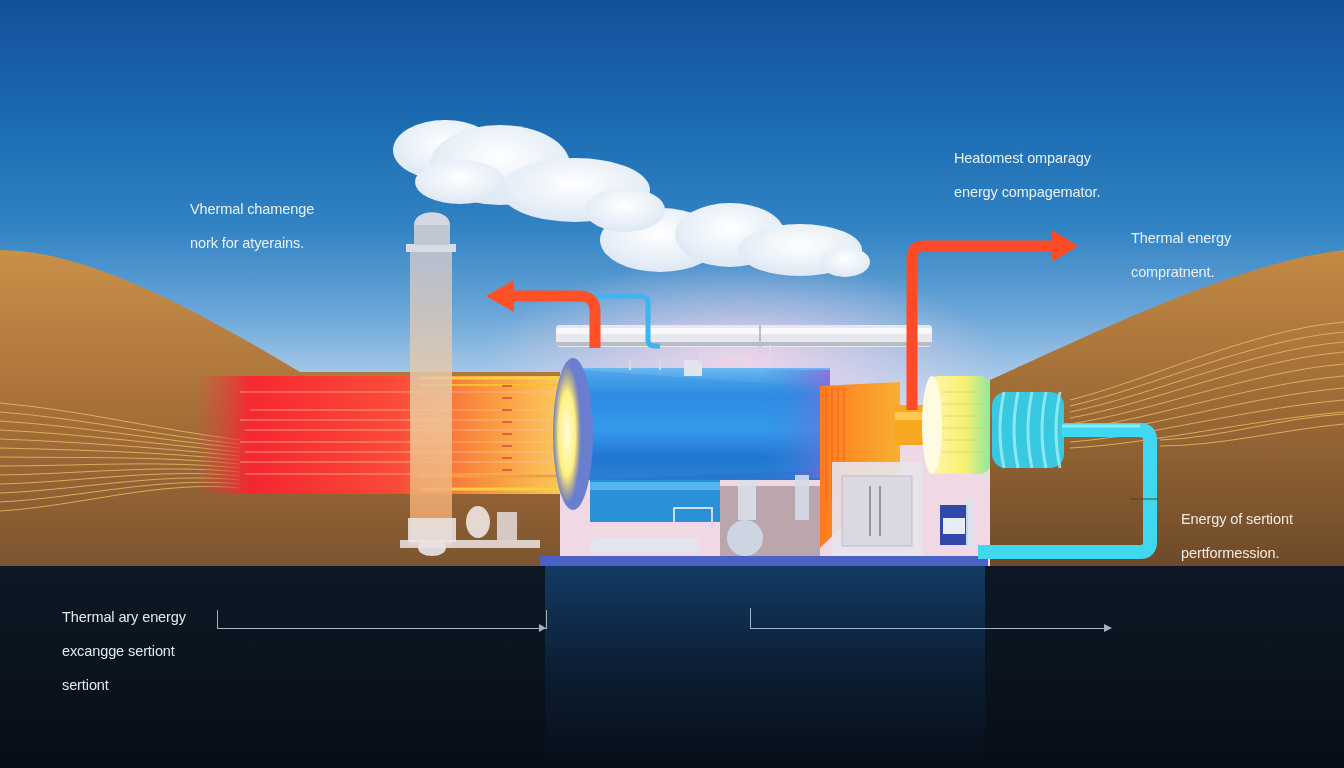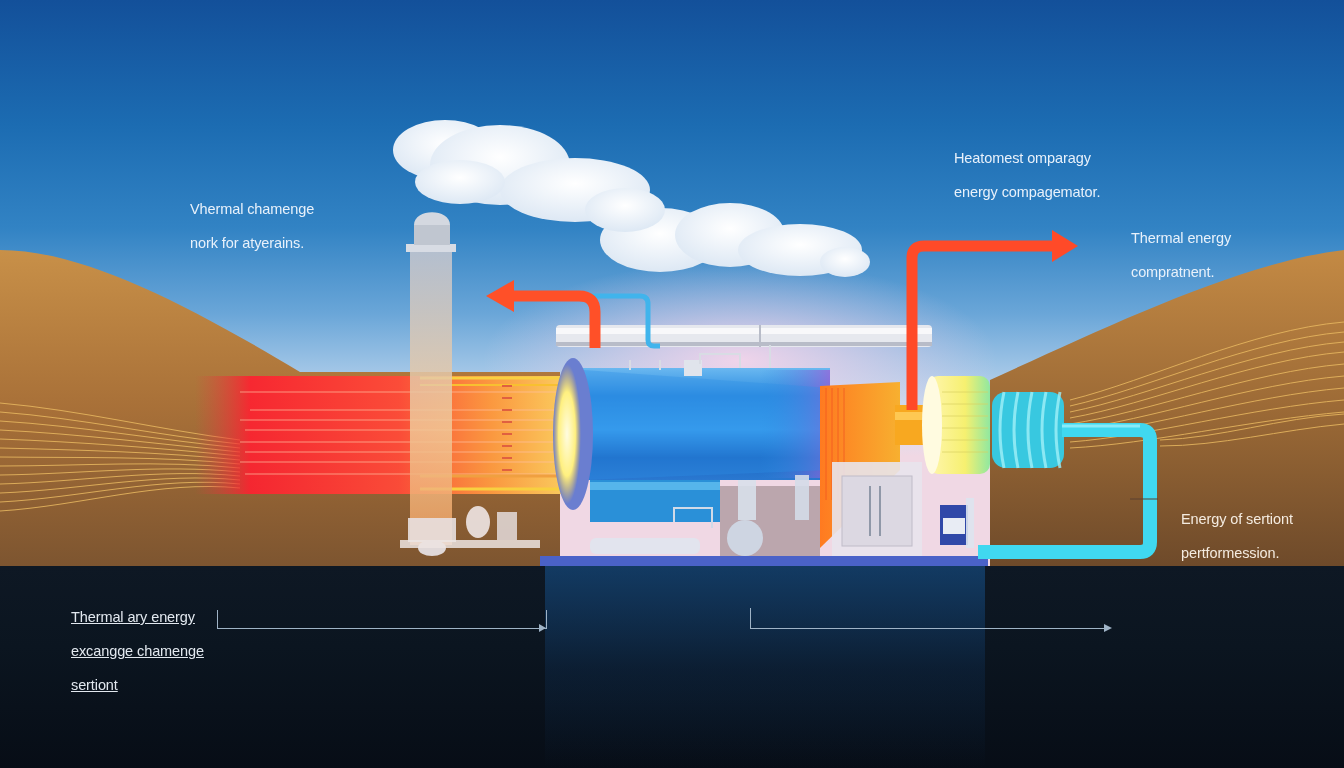--- a/index.html
+++ b/index.html
@@ -313,19 +313,19 @@
   <div class="label sky-label" style="left:1131px; top:213px;">
     <div>Thermal energy</div>
     <div>compratnent.</div>
   </div>
 
   <div class="label dune-label" style="left:1171px; top:494px;margin-left:10px;">
     <div>Energy of sertiont</div>
     <div>pertformession.</div>
   </div>
 
-  <div class="label dark-label" style="left:71px; top:592px;text-decoration:underline;">
+  <div class="label dark-label" style="left:62px; top:592px;">
     <div>Thermal ary energy</div>
-    <div>excangge chamenge</div>
+    <div>excangge sertiont</div>
     <div>sertiont</div>
   </div>
 
 </div>
 
 </body></html>

